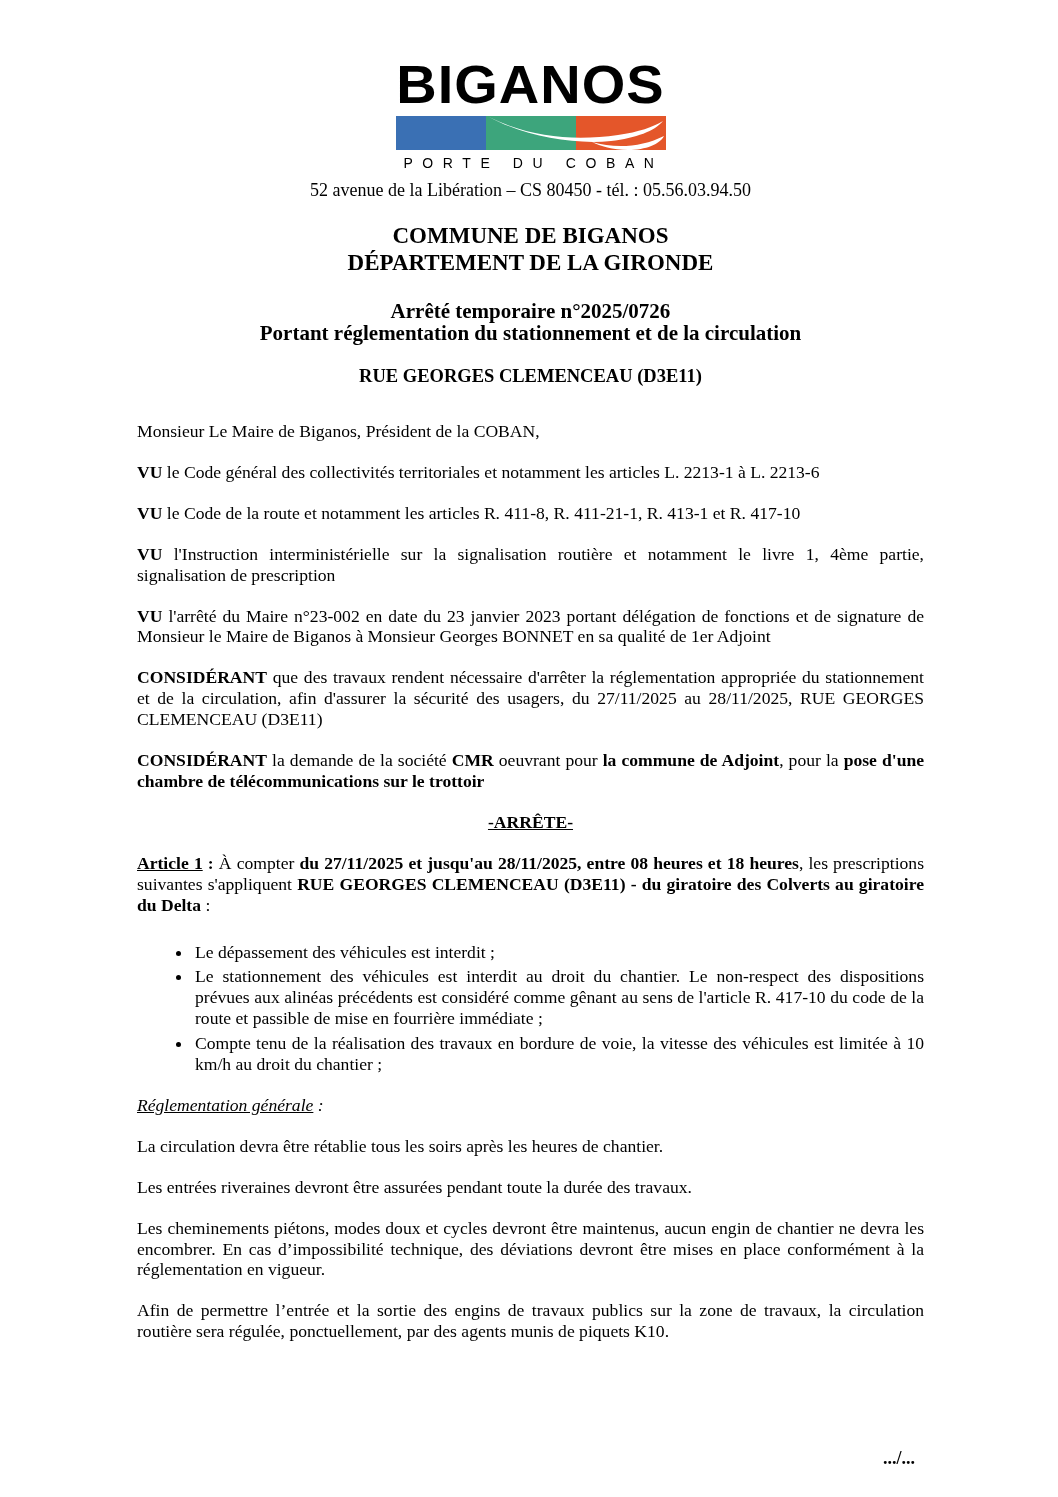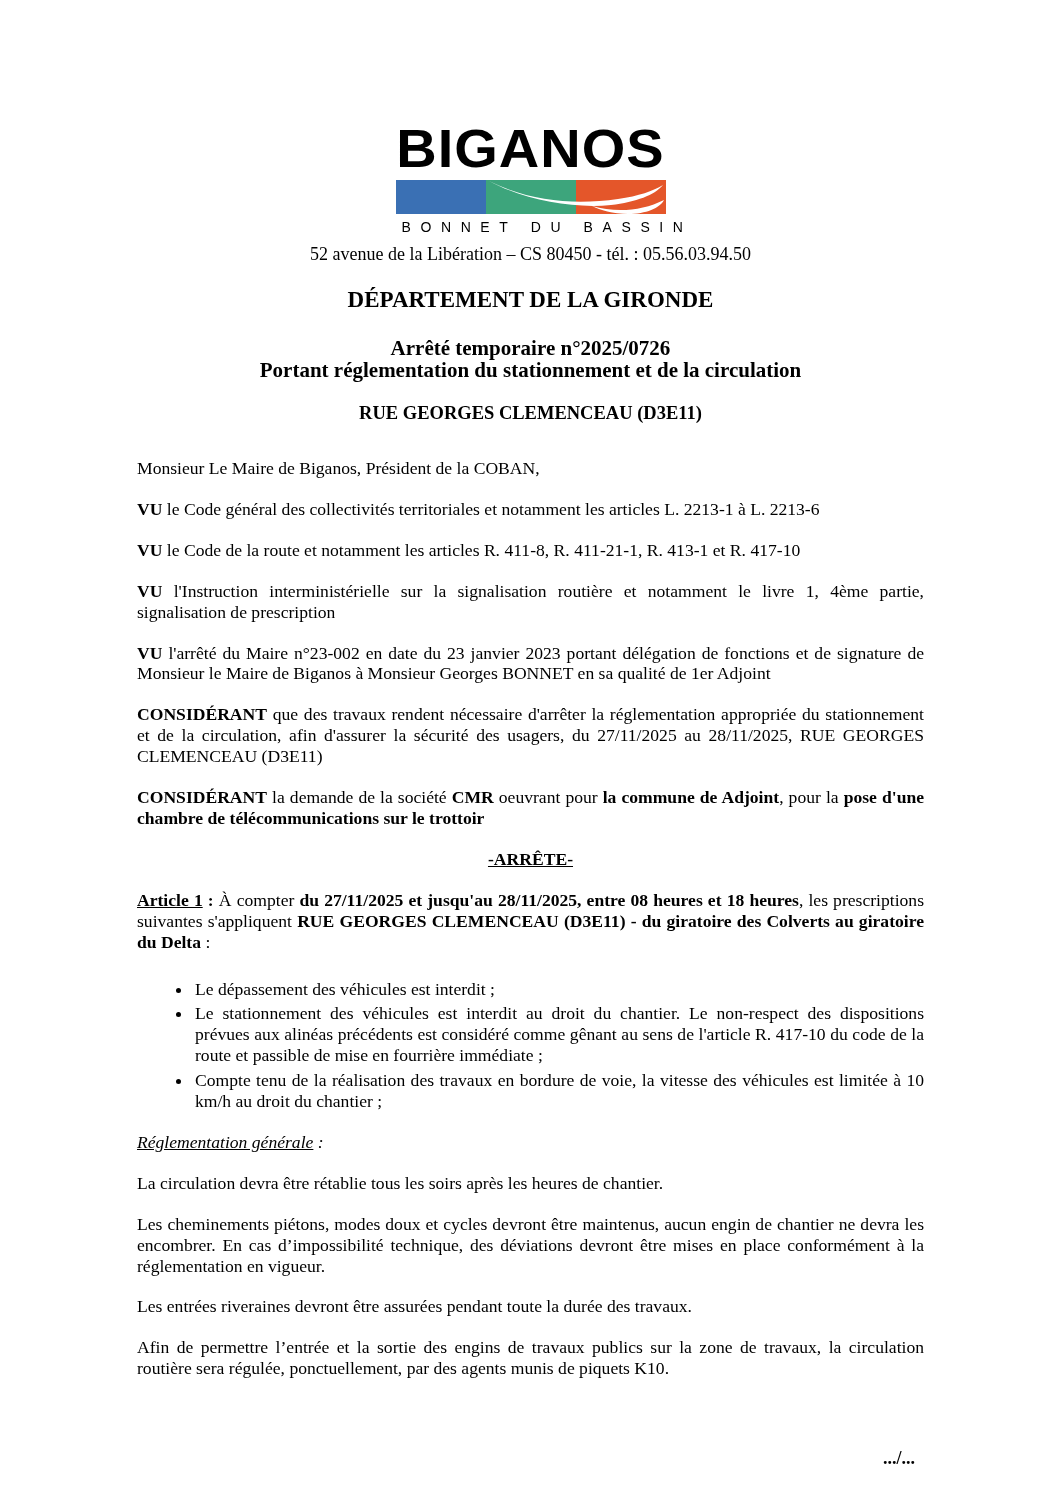--- a/index.html
+++ b/index.html
@@ -6,21 +6,21 @@
   .page{
     position:relative;
     width:1058px;height:1497px;
     background:#ffffff;
     font-family:"Liberation Serif", serif;
     color:#000;
     overflow:hidden;
   }
   .content{padding:0 134px 0 137px;}
   
-  .letterhead{padding-top:120px;}
+  .letterhead{padding-top:56px;}
   .logo-name{
     width:274px;margin:0 auto;
     font-family:"Liberation Sans", sans-serif;
     font-weight:bold;font-size:56px;line-height:58px;
     letter-spacing:1px;text-align:center;white-space:nowrap;
     transform:scaleY(0.97);
   }
   .logo-bar{width:270px;height:34px;margin:2px auto 0;display:block;}
   .logo-tagline{
     width:270px;margin:4px auto 0;
@@ -55,25 +55,26 @@
 
     <div class="letterhead">
       <div class="logo-name">BIGANOS</div>
       <svg class="logo-bar" viewBox="0 0 270 34" xmlns="http://www.w3.org/2000/svg" aria-hidden="true">
         <rect x="0" y="0" width="90" height="34" fill="#3a70b4"></rect>
         <rect x="90" y="0" width="90" height="34" fill="#3da57c"></rect>
         <rect x="180" y="0" width="90" height="34" fill="#e4562a"></rect>
         <path fill="#ffffff" d="M 93,1 C 135,22 180,25 222,19 C 243,16 257,11 267,5 C 259,15 240,22 215,25 C 178,29 128,20 93,1 Z"></path>
         <path fill="#ffffff" d="M 196,26 C 220,33 246,31 268,20 C 264,28 250,34 232,34 C 217,34 204,30 196,26 Z"></path>
       </svg>
-      <div class="logo-tagline">BONNET DU BASSIN</div>
+      <div class="logo-tagline">PORTE DU COBAN</div>
       <div class="address">52 avenue de la Libération – CS 80450 - tél. : 05.56.03.94.50</div>
     </div>
 
     <div class="h-commune">
+      <div>COMMUNE DE BIGANOS</div>
       <div>DÉPARTEMENT DE LA GIRONDE</div>
     </div>
     <div class="h-decree">
       <div>Arrêté temporaire n°2025/0726</div>
       <div>Portant réglementation du stationnement et de la circulation</div>
     </div>
     <div class="h-street">RUE GEORGES CLEMENCEAU (D3E11)</div>
 
     <div class="doc-body">
 
@@ -98,21 +99,21 @@
 
       <ul class="bullets">
         <li>Le dépassement des véhicules est interdit ;</li>
         <li>Le stationnement des véhicules est interdit au droit du chantier. Le non-respect des dispositions prévues aux alinéas précédents est considéré comme gênant au sens de l'article R. 417-10 du code de la route et passible de mise en fourrière immédiate ;</li>
         <li>Compte tenu de la réalisation des travaux en bordure de voie, la vitesse des véhicules est limitée à 10 km/h au droit du chantier ;</li>
       </ul>
 
       <p class="reg-h"><span class="u">Réglementation générale</span><span> :</span></p>
 
       <p>La circulation devra être rétablie tous les soirs après les heures de chantier.</p>
+      <p>Les entrées riveraines devront être assurées pendant toute la durée des travaux.</p>
       <p>Les cheminements piétons, modes doux et cycles devront être maintenus, aucun engin de chantier ne devra les encombrer. En cas d’impossibilité technique, des déviations devront être mises en place conformément à la réglementation en vigueur.</p>
-      <p>Les entrées riveraines devront être assurées pendant toute la durée des travaux.</p>
       <p>Afin de permettre l’entrée et la sortie des engins de travaux publics sur la zone de travaux, la circulation routière sera régulée, ponctuellement, par des agents munis de piquets K10.</p>
 
     </div>
   </div>
 
   <div class="more">.../...</div>
 </div>
 
 </body></html>

